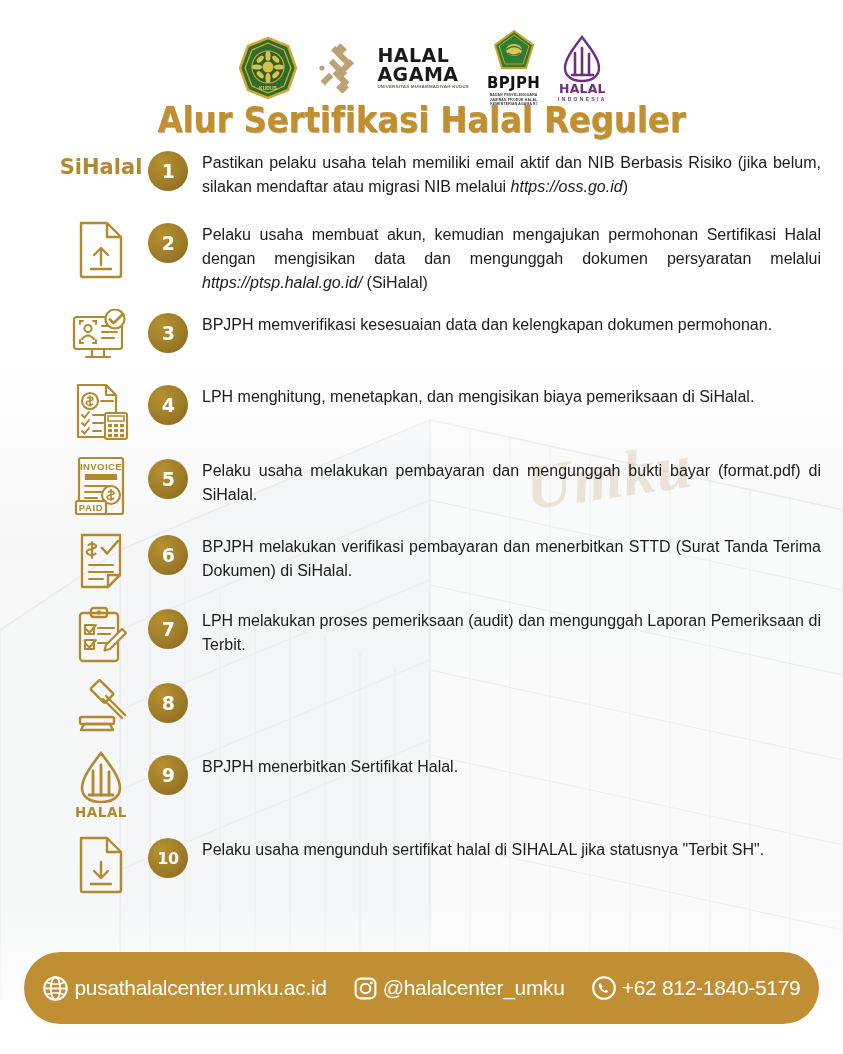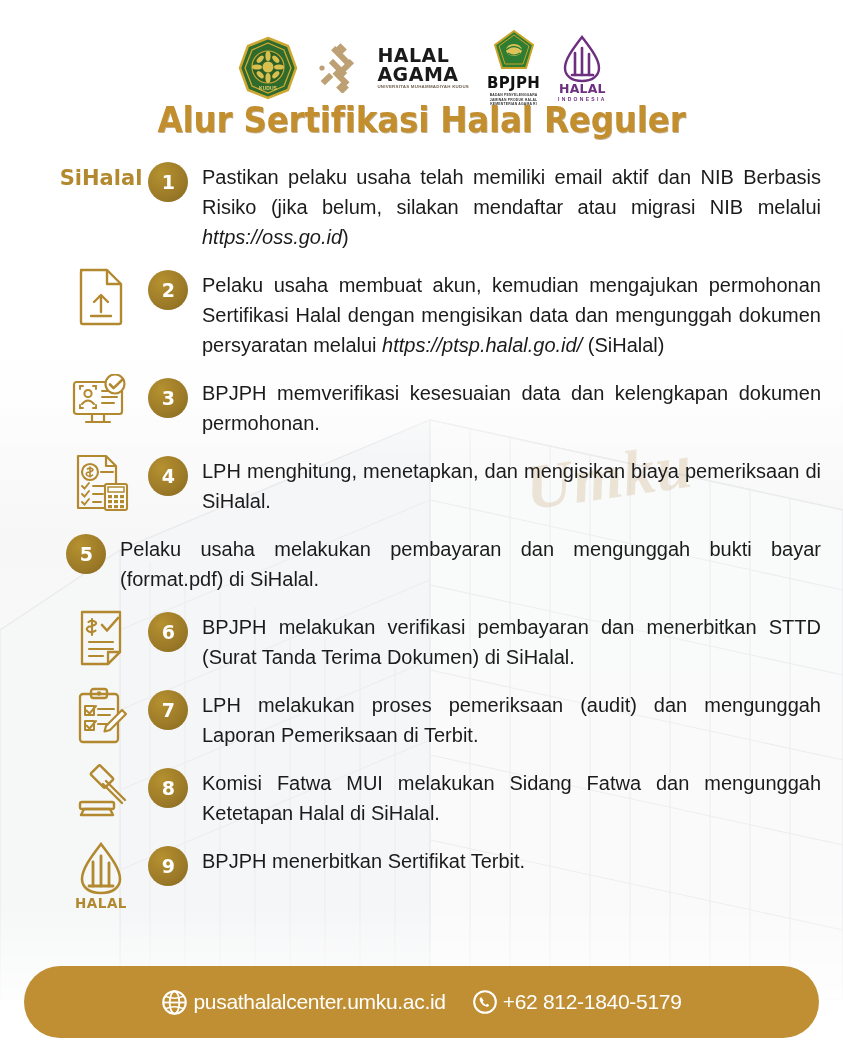--- a/index.html
+++ b/index.html
@@ -138,21 +138,21 @@
     font-size: 35px;
     color: #c28e2e;
     letter-spacing: -0.2px;
     transform: scaleX(0.93);
     margin-top: 8px;
     text-shadow: 0.8px 0.8px 0 rgba(120,80,10,0.45);
   }
 
   
   .steps {
-    margin-top: 16px;
+    margin-top: 5px;
     padding: 0 18px 0 60px;
   }
   .step {
     display: flex;
     align-items: flex-start;
     min-height: 60px;
     margin-bottom: 12px;
   }
   .step-icon {
     width: 82px;
@@ -187,35 +187,35 @@
     align-items: center;
     justify-content: center;
     margin: 6px 14px 0 6px;
     letter-spacing: -0.5px;
   }
   .badge.wide { font-size: 16px; }
 
   .step-text {
     flex: 1;
     font-family: "Liberation Sans", sans-serif;
-    font-size: 20px;
+    font-size: 16px;
     line-height: 1.5;
     color: #1b1b1b;
     text-align: justify;
     padding-top: 6px;
     padding-right: 4px;
   }
   .step-text .it { font-style: italic; }
 
   
   .footer {
     position: absolute;
     left: 24px;
     right: 24px;
-    bottom: 16px;
+    bottom: 30px;
     height: 72px;
     border-radius: 36px;
     background: #c08f33;
     display: flex;
     align-items: center;
     justify-content: center;
     gap: 26px;
     color: #ffffff;
   }
   .fitem {
@@ -435,20 +435,36 @@
               <rect x="41" y="53" width="4" height="3.2"></rect>
               <rect x="47" y="53" width="4" height="3.2"></rect>
           </g>
         </svg>
       </div>
       <div class="badge">4</div>
       <div class="step-text">LPH menghitung, menetapkan, dan mengisikan biaya pemeriksaan di SiHalal.</div>
     </div>
 
     <div class="step">
+      <div class="step-icon">
+        <svg width="56" height="62" viewBox="0 0 56 62">
+          <rect x="6" y="3" width="44" height="56" rx="2" fill="none" stroke="#b2892f" stroke-width="2.2"></rect>
+          <text x="28" y="15" font-size="9.5" font-weight="bold" fill="#b2892f" text-anchor="middle" font-family="Liberation Sans, sans-serif" letter-spacing="0.4">INVOICE</text>
+          <rect x="12" y="19" width="32" height="6" fill="#b2892f"></rect>
+          <g stroke="#b2892f" stroke-width="2" stroke-linecap="round">
+            <line x1="12" y1="31" x2="36" y2="31"></line>
+            <line x1="12" y1="37" x2="30" y2="37"></line>
+            <line x1="12" y1="43" x2="24" y2="43"></line>
+          </g>
+          <circle cx="38" cy="40" r="9" fill="#ffffff" stroke="#b2892f" stroke-width="2.1"></circle>
+          <path d="M38 34.5 v11 M35.4 37 q2.6 -1.9 5.2 0 q2.1 2 -5.2 3.5 q-2.6 1.7 0 3.3 q2.6 1.5 5.2 -0.4" fill="none" stroke="#b2892f" stroke-width="1.6" stroke-linecap="round"></path>
+          <rect x="3" y="46" width="30" height="13" rx="1.8" fill="#ffffff" stroke="#b2892f" stroke-width="2.2"></rect>
+          <text x="18" y="56" font-size="9.5" font-weight="bold" fill="#b2892f" text-anchor="middle" font-family="Liberation Sans, sans-serif" letter-spacing="0.6">PAID</text>
+        </svg>
+      </div>
       <div class="badge">5</div>
       <div class="step-text">Pelaku usaha melakukan pembayaran dan mengunggah bukti bayar (format.pdf) di SiHalal.</div>
     </div>
 
     <div class="step">
       <div class="step-icon">
         <svg width="52" height="60" viewBox="0 0 52 60">
           <path d="M7 4 h38 v40 l-12 12 H7 z" fill="none" stroke="#b2892f" stroke-width="2.3" stroke-linejoin="round"></path>
           <path d="M45 44 l-12 12 v-12 z" fill="none" stroke="#b2892f" stroke-width="2.3" stroke-linejoin="round"></path>
           <path d="M17 11 v16 M13.5 14 q3.5 -2.6 7 0 q2.8 2.7 -7 4.8 q-3.5 2.3 0 4.5 q3.5 2.1 7 -0.6" fill="none" stroke="#b2892f" stroke-width="2.1" stroke-linecap="round"></path>
@@ -492,55 +508,74 @@
           <g fill="none" stroke="#b2892f" stroke-width="2.4" stroke-linejoin="round" stroke-linecap="round">
             <rect x="20" y="6" width="20" height="13" rx="1.5" transform="rotate(45 30 12.5)"></rect>
             <path d="M31 20 L50 39"></path>
             <path d="M34 17 L53 36"></path>
             <rect x="8" y="38" width="34" height="7" rx="1.8"></rect>
             <path d="M12 45 h26 l3 6 H9 z"></path>
           </g>
         </svg>
       </div>
       <div class="badge">8</div>
-      <div class="step-text">Komisi Fatwa MUI melakukan Sidang Fatwa dan mengunggah Ketetapan Halal di SiHalal.</div>
     </div>
 
     <div class="step">
       <div class="step-icon" style="flex-direction:column;align-items:center;">
         <svg width="50" height="54" viewBox="0 0 50 54">
           <path d="M25 2 C15 15 6 27 6 37 C6 46 14 51 25 51 C36 51 44 46 44 37 C44 27 35 15 25 2 Z" fill="none" stroke="#b2892f" stroke-width="2.6"></path>
           <g stroke="#b2892f" stroke-width="2.8" fill="none" stroke-linecap="round">
             <path d="M17 20 L17 44"></path>
             <path d="M25 14 L25 44"></path>
             <path d="M33 21 L33 44"></path>
             <path d="M13 44 L37 44"></path>
           </g>
         </svg>
         <div style="font-family:'DejaVu Sans',sans-serif;font-weight:700;font-size:13.5px;color:#b2892f;letter-spacing:0.5px;margin-top:-1px;">HALAL</div>
       </div>
       <div class="badge">9</div>
-      <div class="step-text">BPJPH menerbitkan Sertifikat Terbit.</div>
-    </div>
-
+      <div class="step-text">BPJPH menerbitkan Sertifikat Halal.</div>
+    </div>
+
+    <div class="step">
+      <div class="step-icon">
+        <svg width="52" height="60" viewBox="0 0 52 60">
+          <path d="M6 4 h26 l14 14 v38 a2 2 0 0 1 -2 2 H8 a2 2 0 0 1 -2 -2 V6 a2 2 0 0 1 2 -2 z" fill="none" stroke="#b2892f" stroke-width="2.4" stroke-linejoin="round"></path>
+          <path d="M32 4 v14 h14" fill="none" stroke="#b2892f" stroke-width="2.4" stroke-linejoin="round"></path>
+          <path d="M26 28 V44 M19 37 L26 44 L33 37" fill="none" stroke="#b2892f" stroke-width="2.4" stroke-linecap="round" stroke-linejoin="round"></path>
+          <line x1="16" y1="50" x2="36" y2="50" stroke="#b2892f" stroke-width="2.4" stroke-linecap="round"></line>
+        </svg>
+      </div>
+      <div class="badge wide">10</div>
+      <div class="step-text">Pelaku usaha mengunduh sertifikat halal di SIHALAL jika statusnya "Terbit SH".</div>
+    </div>
 
   </div>
 
   <div class="footer">
 
     <div class="fitem">
       <svg width="27" height="27" viewBox="0 0 24 24">
         <circle cx="12" cy="12" r="10" fill="none" stroke="#ffffff" stroke-width="1.8"></circle>
         <ellipse cx="12" cy="12" rx="4.3" ry="10" fill="none" stroke="#ffffff" stroke-width="1.6"></ellipse>
         <line x1="2" y1="12" x2="22" y2="12" stroke="#ffffff" stroke-width="1.6"></line>
         <path d="M4 6.5 q8 3.5 16 0 M4 17.5 q8 -3.5 16 0" fill="none" stroke="#ffffff" stroke-width="1.4"></path>
       </svg>
       <span>pusathalalcenter.umku.ac.id</span>
     </div>
 
+    <div class="fitem">
+      <svg width="25" height="25" viewBox="0 0 24 24">
+        <rect x="2.5" y="2.5" width="19" height="19" rx="5" fill="none" stroke="#ffffff" stroke-width="2"></rect>
+        <circle cx="12" cy="12" r="4.6" fill="none" stroke="#ffffff" stroke-width="2"></circle>
+        <circle cx="17.6" cy="6.6" r="1.4" fill="#ffffff"></circle>
+      </svg>
+      <span>@halalcenter_umku</span>
+    </div>
 
     <div class="fitem">
       <svg width="26" height="26" viewBox="0 0 24 24">
         <circle cx="12" cy="12" r="10" fill="none" stroke="#ffffff" stroke-width="1.9"></circle>
         <path d="M8.6 7.6 c-0.5 0 -1 0.3 -1.3 0.9 c-0.4 0.8 -0.3 2 0.5 3.4 c0.9 1.6 2.4 3.1 4 3.9
                  c1.4 0.7 2.5 0.7 3.2 0.3 c0.5 -0.3 0.8 -0.8 0.8 -1.3 l-2 -1.1 l-1 1
                  c-1.2 -0.5 -2.4 -1.7 -3 -2.9 l1 -1 z" fill="#ffffff"></path>
       </svg>
       <span>+62 812-1840-5179</span>
     </div>

